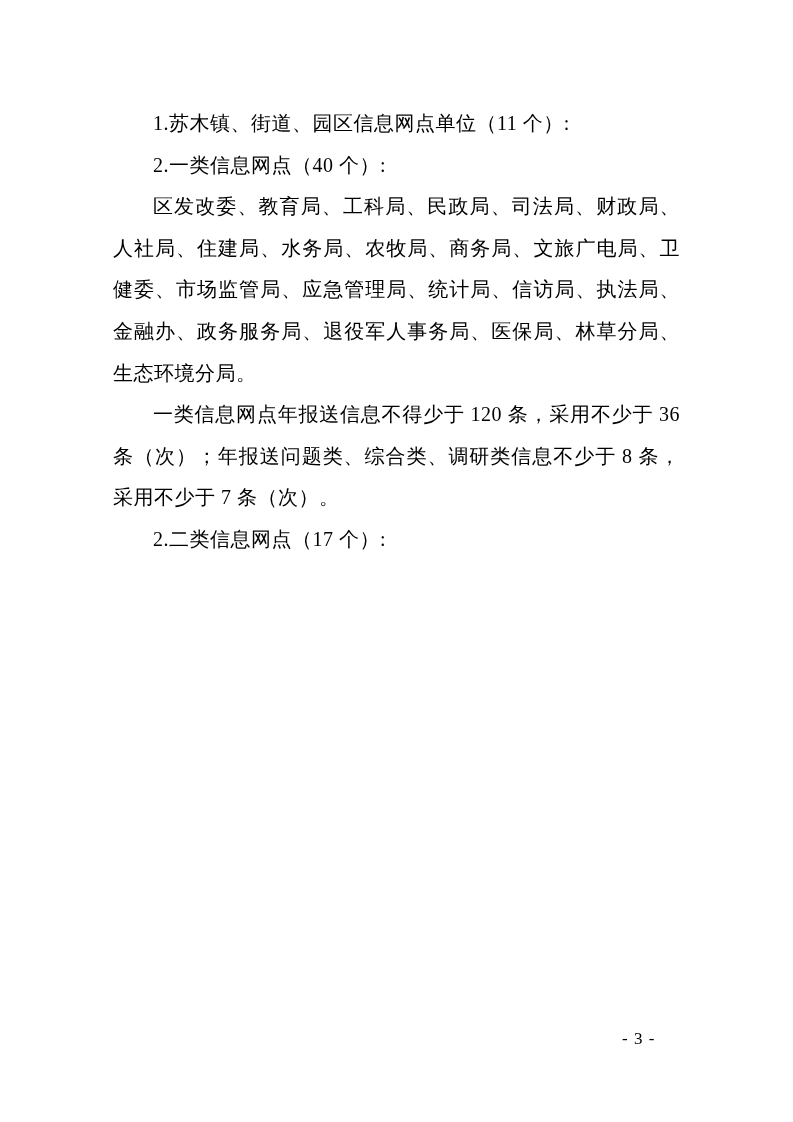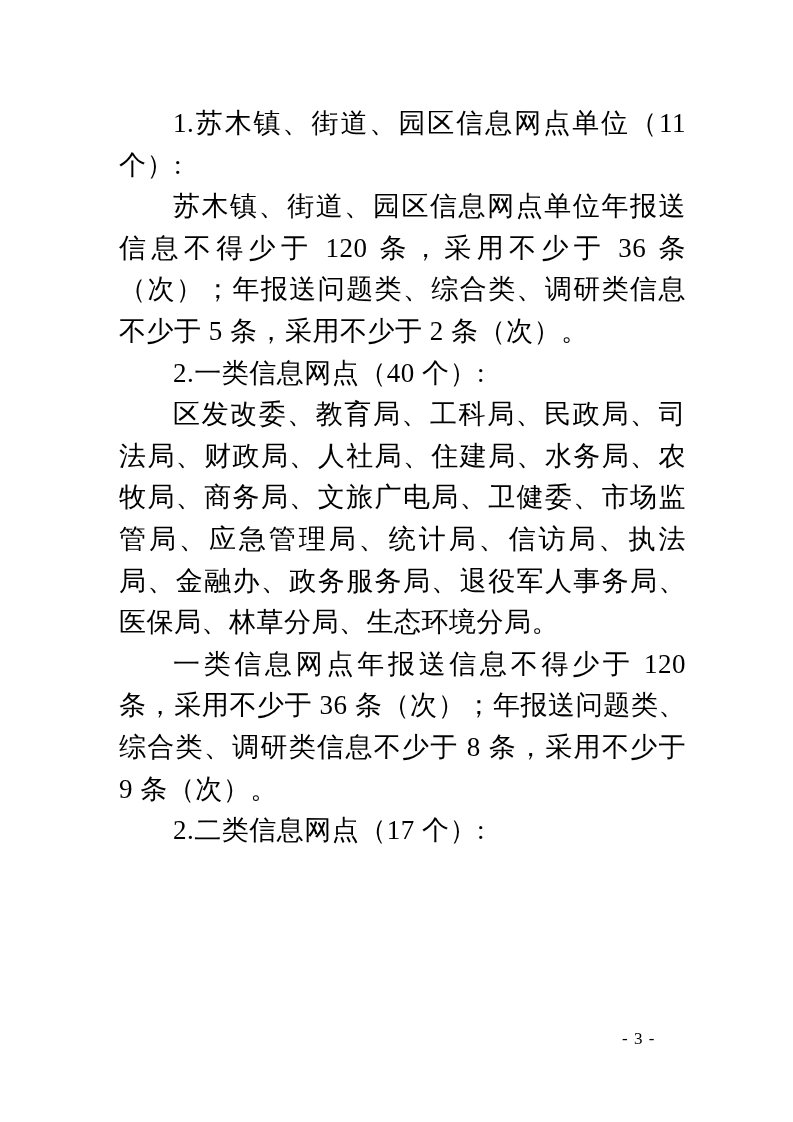--- a/index.html
+++ b/index.html
@@ -18,24 +18,24 @@
   .page {
     position: absolute;
     left: 0;
     top: 0;
     width: 793px;
     height: 1122px;
     background: #ffffff;
   }
   .doc-body {
     position: absolute;
-    left: 119px;
+    left: 113px;
     top: 103px;
     width: 567px;
-    font-size: 27px;
+    font-size: 20px;
     line-height: 41.6px;
     text-align: justify;
     text-justify: inter-character;
     letter-spacing: 0.5px;
   }
   .doc-body p {
     margin: 0;
     padding: 0;
     text-indent: 2em;
   }
@@ -50,22 +50,21 @@
     white-space: pre;
   }
 </style>
 </head>
 <body>
 
 <div class="page">
 
   <div class="doc-body">
     <p>1.苏木镇、街道、园区信息网点单位（11 个）:</p>
-    <p>苏木镇、街道、园区信息网点单位年报送信息不得少于 120 条，采用不少于 36 条（次）；年报送问题类、综合类、调研类信息不少于 5 条，采用不少于 2 条（次）。</p>
     <p>2.一类信息网点（40 个）:</p>
     <p>区发改委、教育局、工科局、民政局、司法局、财政局、人社局、住建局、水务局、农牧局、商务局、文旅广电局、卫健委、市场监管局、应急管理局、统计局、信访局、执法局、金融办、政务服务局、退役军人事务局、医保局、林草分局、生态环境分局。</p>
-    <p>一类信息网点年报送信息不得少于 120 条，采用不少于 36 条（次）；年报送问题类、综合类、调研类信息不少于 8 条，采用不少于 9 条（次）。</p>
+    <p>一类信息网点年报送信息不得少于 120 条，采用不少于 36 条（次）；年报送问题类、综合类、调研类信息不少于 8 条，采用不少于 7 条（次）。</p>
     <p>2.二类信息网点（17 个）:</p>
   </div>
 
   <div class="page-footer">- 3 -</div>
 
 </div>
 
 </body></html>

